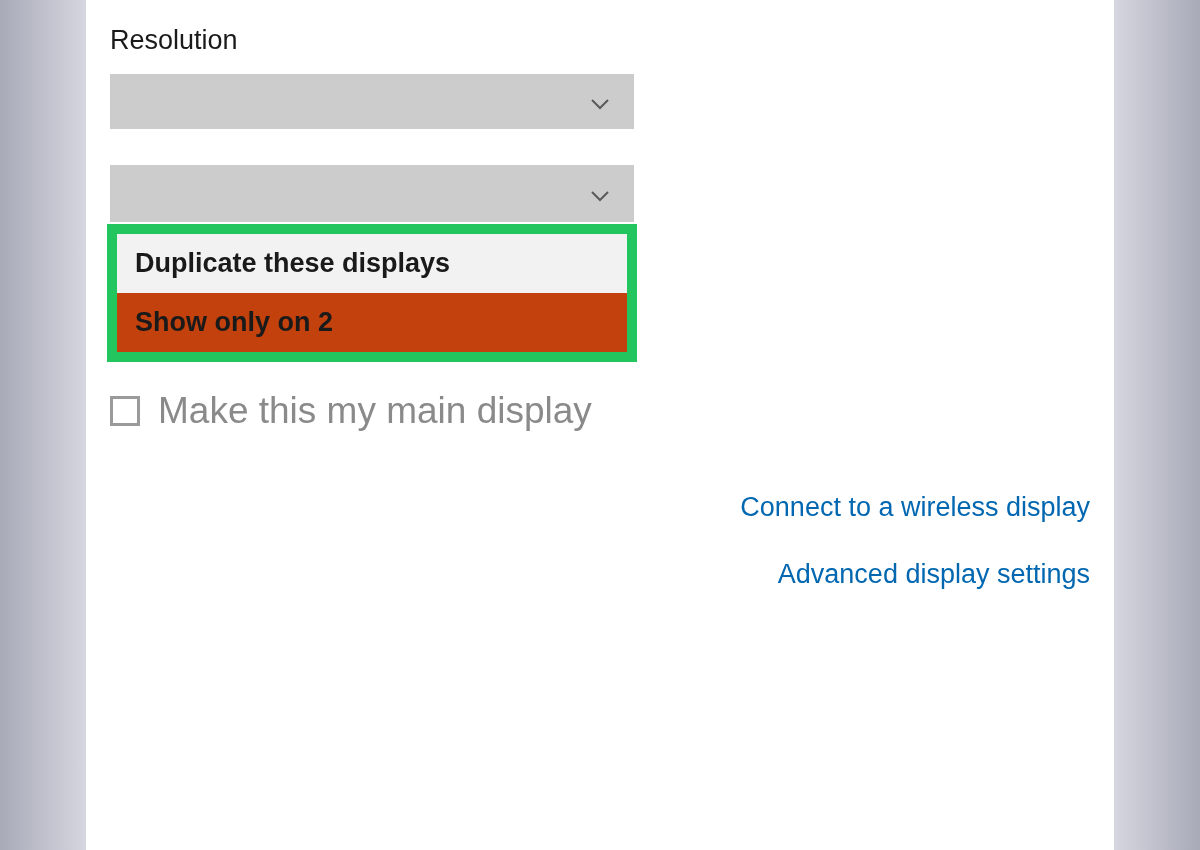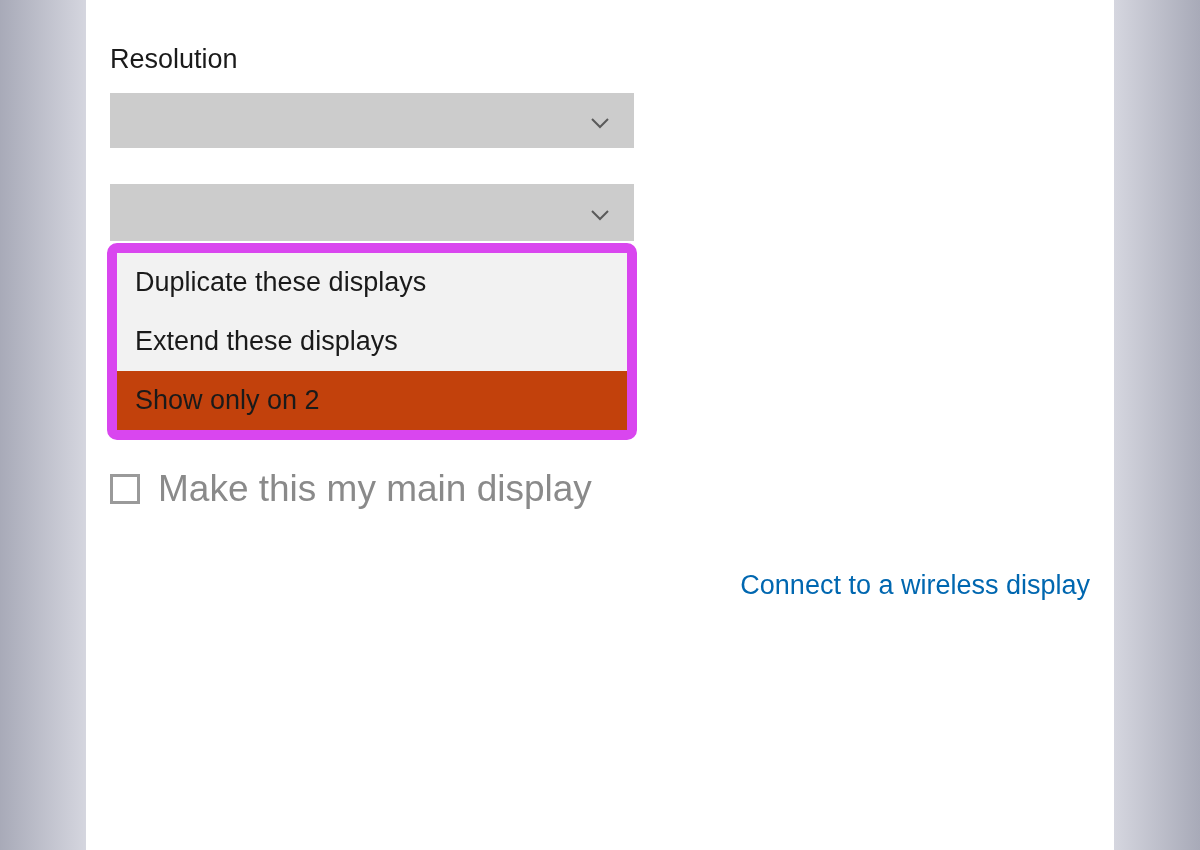--- a/index.html
+++ b/index.html
@@ -21,21 +21,21 @@
       background: linear-gradient(to right, #a8aab8, #d5d6df);
     }
     .outer-right {
       width: 86px;
       height: 100%;
       background: linear-gradient(to left, #a8aab8, #d5d6df);
     }
     .content-area {
       flex: 1;
       background: #ffffff;
-      padding: 44px 24px 0 24px;
+      padding: 25px 24px 0 24px;
       position: relative;
     }
     .field-label {
       font-size: 27px;
       color: #1a1a1a;
       font-weight: 400;
       margin-bottom: 18px;
     }
     .dropdown-closed {
       width: 524px;
@@ -69,25 +69,26 @@
       height: 57px;
       background: #cccccc;
       display: flex;
       align-items: center;
       justify-content: flex-end;
       padding-right: 24px;
       cursor: pointer;
     }
     .highlight-box {
       width: 530px;
-      border: 10px solid #d946ef;
-      border-radius: 10px;
+      border: 10px solid #22c55e;
+      border-radius: 0;
       margin-top: 2px;
       margin-left: -3px;
       overflow: hidden;
+      font-weight: bold;
     }
     .dropdown-list {
       background: #f2f2f2;
     }
     .dropdown-item {
       height: 59px;
       display: flex;
       align-items: center;
       padding-left: 18px;
       font-size: 27px;
@@ -150,30 +151,30 @@
       <span class="chevron">
         <svg viewBox="0 0 20 12">
             <polyline points="2,2 10,10 18,2"></polyline>
           </svg>
       </span>
     </div>
 
     <div class="highlight-box">
       <div class="dropdown-list">
         <div class="dropdown-item">Duplicate these displays</div>
-        <div class="dropdown-item">Extend these displays</div>
         <div class="dropdown-item selected">Show only on 2</div>
       </div>
     </div>
   </div>
 
   <div class="checkbox-row">
     <div class="checkbox-box"></div>
     <div class="checkbox-label">Make this my main display</div>
   </div>
 
   <div class="links-section">
     <a class="settings-link">Connect to a wireless display</a>
+    <a class="settings-link">Advanced display settings</a>
   </div>
 
 </div>
 
 <div class="outer-right"></div>
 
 </body></html>

